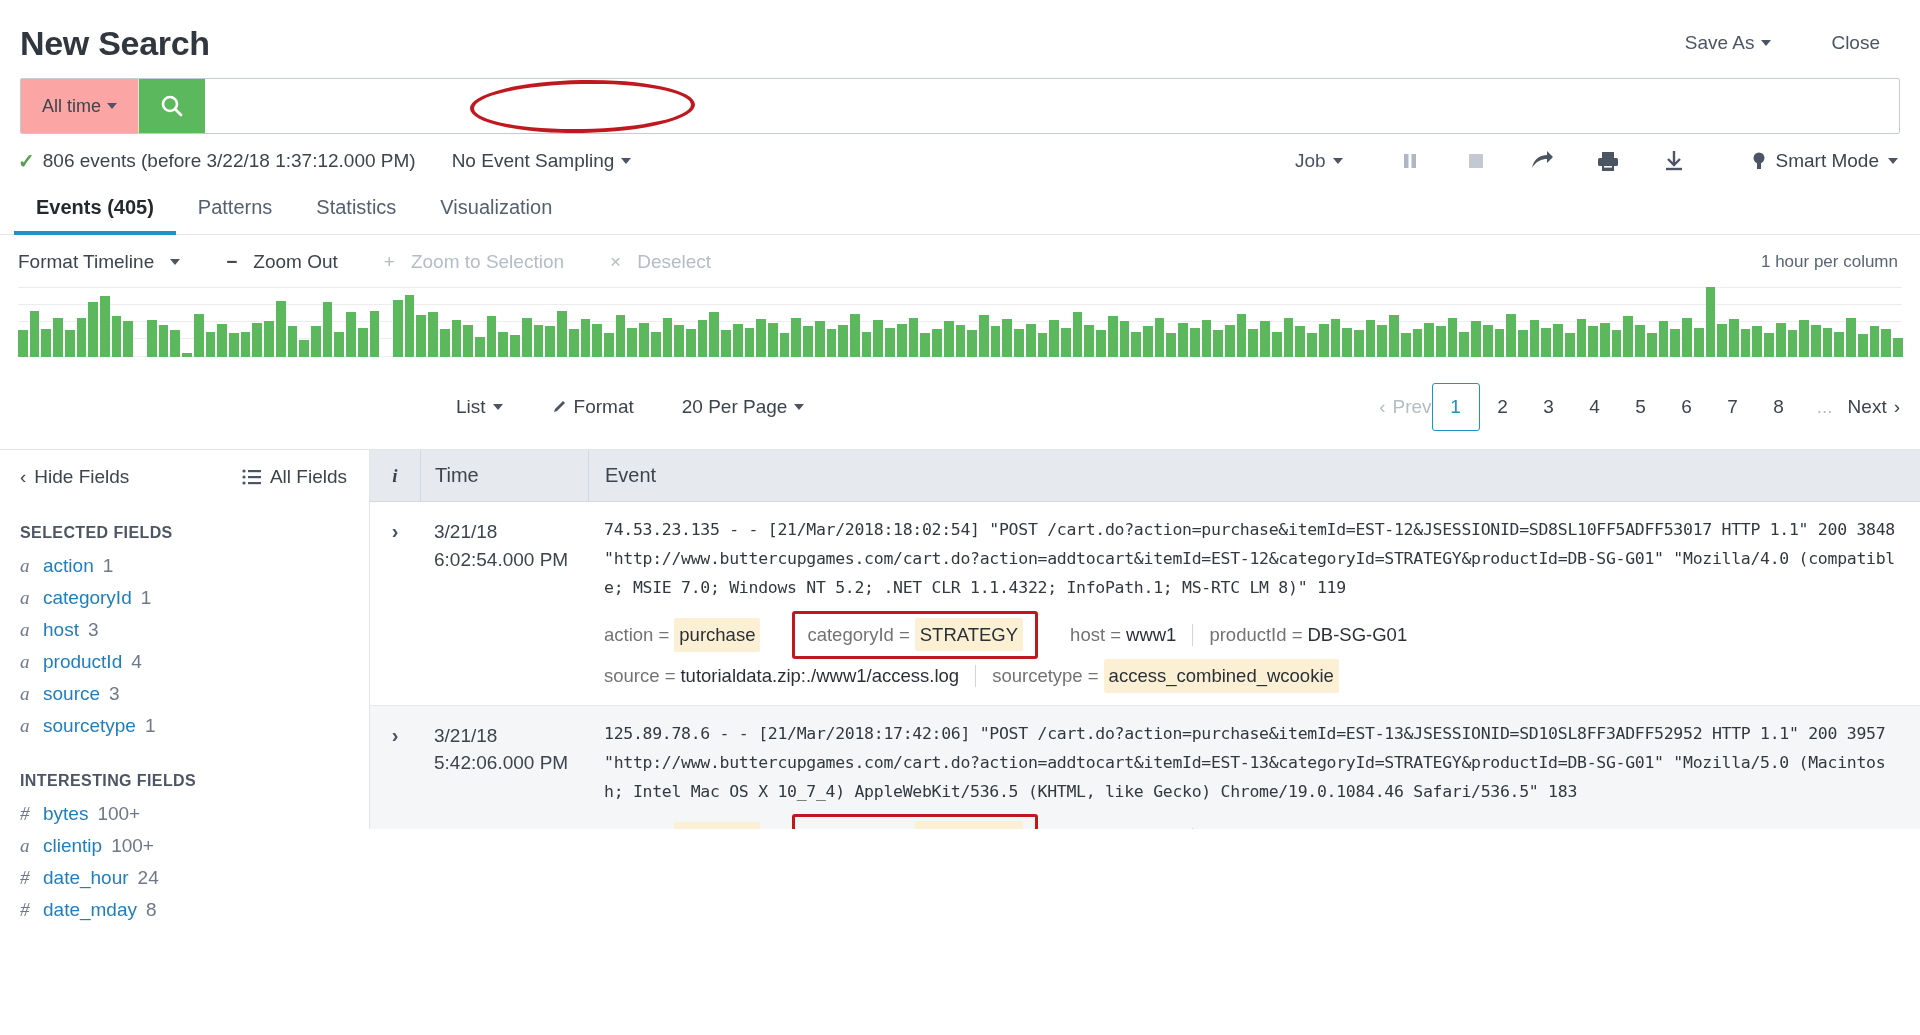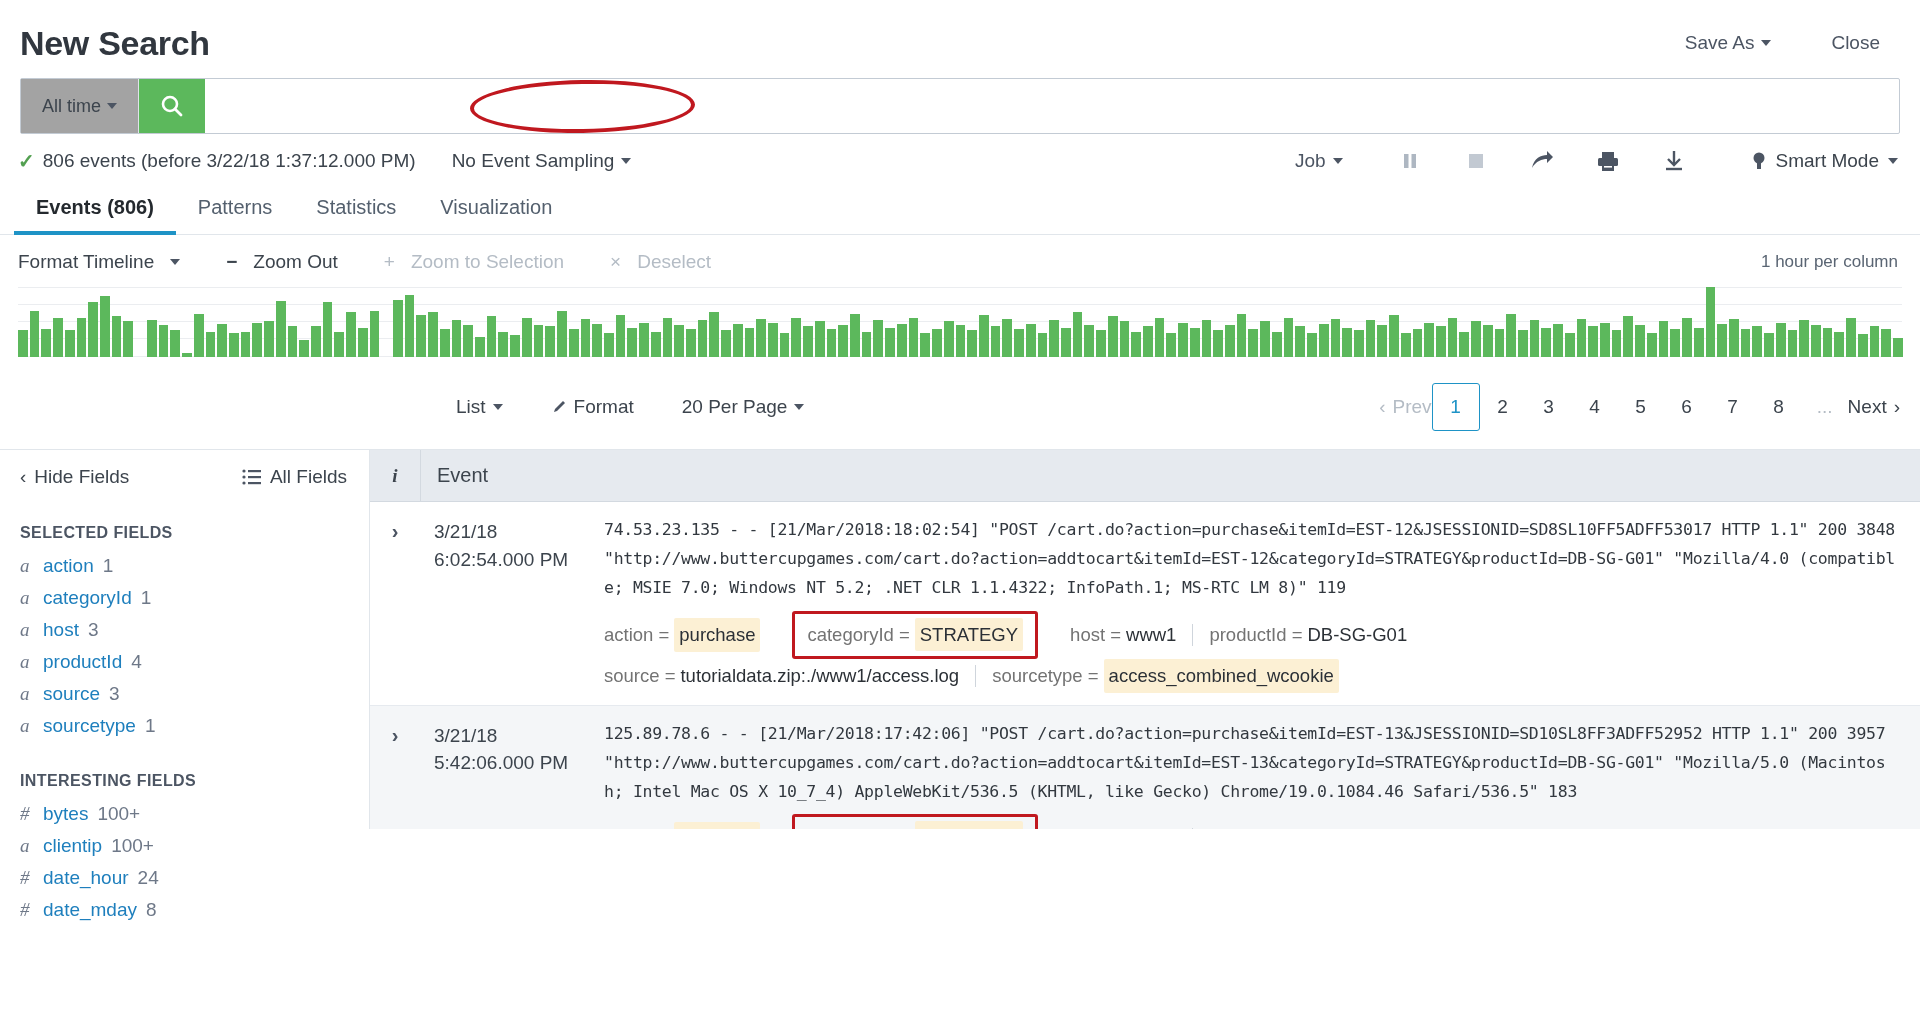--- a/index.html
+++ b/index.html
@@ -33,21 +33,21 @@
     font-family:"DejaVu Sans Mono", monospace; font-size:18.5px; color:#2a2a2a;
     white-space:nowrap; letter-spacing:-0.2px;
   }
   .search-chevron {
     position:absolute; right:18px; top:50%; transform:translateY(-50%);
     width:16px; height:16px;
   }
   .search-chevron svg { display:block; }
   .time-picker {
     width:118px; display:flex; align-items:center; justify-content:center; gap:6px;
-    background:#a3a3a3; font-size:18px; color:#3c444d; cursor:pointer;
+    background:#fca5a5; font-size:18px; color:#3c444d; cursor:pointer;
     border-right:1px solid #dfe3e8;
   }
   .search-btn {
     width:66px; background:#5cb85c; display:flex; align-items:center; justify-content:center;
     cursor:pointer;
   }
   
   .ellipse-anno {
     position:absolute; left:470px; top:80px; width:225px; height:53px;
     border:4px solid #c0181f; border-radius:50%; pointer-events:none;
@@ -222,21 +222,21 @@
             <circle cx="8" cy="8" r="5.5" fill="#4c5563"></circle>
             <rect x="6" y="13" width="4" height="6" fill="#4c5563"></rect>
           </svg>
         <span>Smart Mode</span>
         <span class="caret"></span>
       </div>
     </div>
   </div>
 
   <div class="tabs">
-    <div class="tab active"><span>Events (806)</span></div>
+    <div class="tab active"><span>Events (405)</span></div>
     <div class="tab"><span>Patterns</span></div>
     <div class="tab"><span>Statistics</span></div>
     <div class="tab"><span>Visualization</span></div>
   </div>
 
   <div class="tl-controls">
     <div class="tl-btn">
       <span>Format Timeline</span>
       <span class="caret"></span>
     </div>
@@ -556,20 +556,21 @@
             <span class="t">#</span>
             <span class="n">date_mday</span>
             <span class="c">8</span>
           </div>
         </div>
     </div>
 
     <div class="events">
       <div class="ev-head">
         <div class="c-i">i</div>
+        <div class="c-t">Time</div>
         <div class="c-e">Event</div>
       </div>
       <div id="event-rows">
           <div class="ev-row">
             <div class="c-i">
               <span class="chev">›</span>
             </div>
             <div class="c-t">
               <div>3/21/18</div>
               <div>6:02:54.000 PM</div>

